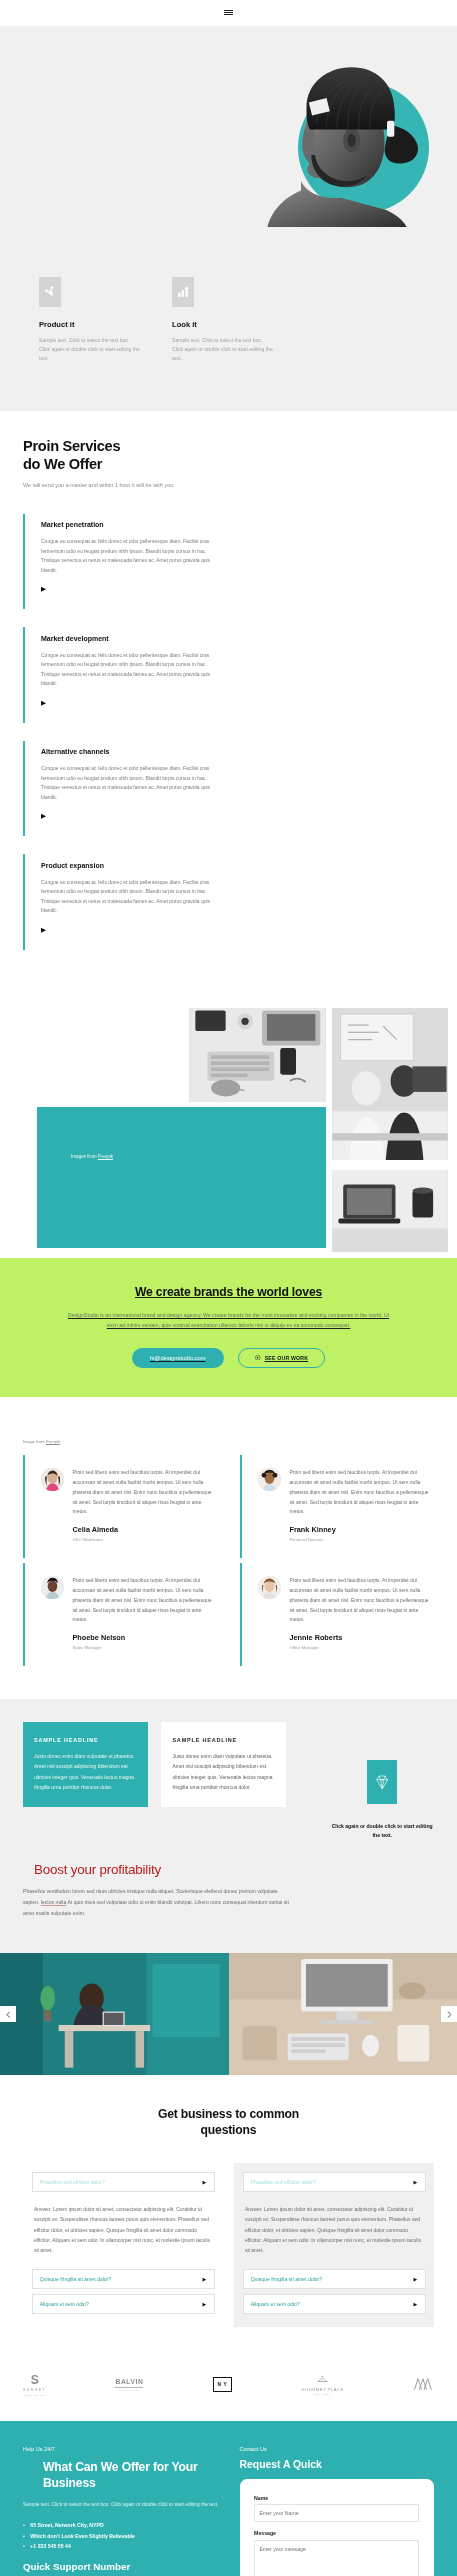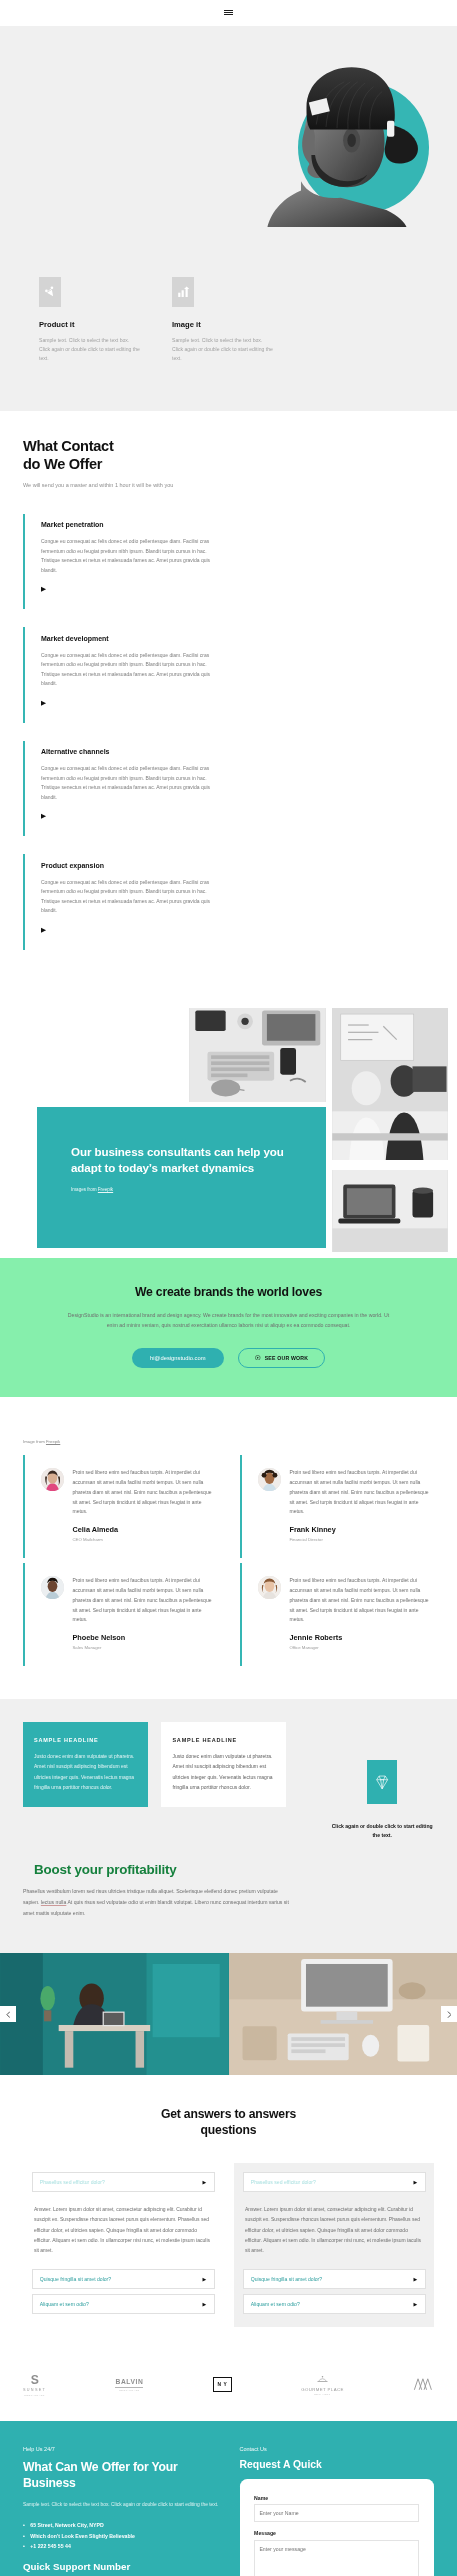--- a/index.html
+++ b/index.html
@@ -71,21 +71,21 @@
   .g-img.photo3 { left: 332px; top: 168px; width: 116px; height: 82px; }
   .quote-box {
     position:absolute; left: 37px; top: 105px; width: 289px; height: 141px;
     background:#2fb0b0; padding: 37px 34px 0 34px; color:#fff;
   }
   .quote-box h2 { font-size: 11.6px; line-height:1.42; font-weight:700; letter-spacing:-0.1px; }
   .quote-credit { font-size: 4.6px; margin-top: 9.8px; opacity:.9; }
   .quote-credit u { text-underline-offset: 1.2px; }
 
   
-  .brands { background:#86efac; padding: 27px 0 29px 0; text-align:center; }
+  .brands { background:#bef264; padding: 27px 0 29px 0; text-align:center;text-decoration:underline; }
   .brands h2 { font-size: 12.2px; font-weight:700; color:#111; letter-spacing:-0.2px; }
   .brands p {
     font-size: 5.2px; line-height: 2; color:#6f6f6f; max-width: 323px;
     margin: 11px auto 0 auto;
   }
   .btn-row { display:flex; gap: 14.6px; justify-content:center; margin-top: 17px; }
   .btn-fill {
     background:#2fb0b0; color:#fff; border-radius: 24.4px;
     padding: 6.1px 18.3px; font-size: 5.8px; border:none; cursor:pointer;
   }
@@ -126,21 +126,21 @@
   .scard.white p { color: #5e5e5e; }
   .gem-block { margin-left: 30.5px; text-align:center; padding-top: 38px; }
   .gem-tile {
     width: 30.5px; height: 44px; background:#2fb0b0; display:flex;
     align-items:center; justify-content:center; margin: 0 auto;
   }
   .gem-cap { font-size: 5.1px; font-weight:700; line-height:1.7; color:#111; margin-top: 18.3px; }
 
   
   .boost { background:#f0f0f0; padding: 22px 23px 35px 23px; }
-  .boost h2 { font-size: 13.4px; font-weight:700; color:#15803d; letter-spacing:-0.2px;padding-left:11px; }
+  .boost h2 { font-size: 13.4px; font-weight:400; color:#b91c1c; letter-spacing:-0.2px;padding-left:11px; }
   .boost p { font-size: 5.1px; line-height: 2.1; color:#6d6d6d; max-width: 268px; margin-top: 9.8px; }
   .boost p u { text-decoration-color:#c99; }
 
   
   .slider { position:relative; background:#fff; height: 122px; display:flex; }
   .slide { height: 122px; }
   .slide.a { width: 229px; background:#1b6a6e; }
   .slide.b { width: 229px; background:#c7b7a4; }
   .s-arrow {
     position:absolute; top: 50%; transform: translateY(-50%);
@@ -176,21 +176,21 @@
   .logo .l2 { font-size: 3.8px; letter-spacing: 1.3px; margin-top: 1.2px; }
   .logo .l3 { font-size: 2.2px; letter-spacing: 0.6px; margin-top: 1.8px; color:#bdbdbd; }
   .logo .bal { font-size: 6.7px; font-weight:700; letter-spacing:0.6px; color:#8e8e8e; }
   .logo .rule { height:0.6px; background:#b5b5b5; margin: 1.8px 0; }
   .logo .ny-box { border:1.2px solid #111; padding: 4.3px 3.7px; font-size: 4.9px; font-weight:700; color:#111; letter-spacing:0.6px; }
 
   
   .footer { background:#2fb0b0; color:#fff; padding: 24.4px 23px 28px 23px; display:flex; gap: 16px; }
   .f-left { width: 201px; }
   .f-kicker { font-size: 5.5px; opacity:.95; margin-bottom: 7.3px; }
-  .f-left h2 { font-size: 12.2px; line-height:1.32; font-weight:700; letter-spacing:-0.2px; }
+  .f-left h2 { font-size: 12.2px; line-height:1.32; font-weight:700; letter-spacing:-0.2px;margin-left:20px; }
   .f-left > p.sub { font-size: 4.9px; line-height:1.9; margin-top: 8.5px; color:#ddf2f2; }
   .f-list { list-style:none; margin-top: 13.4px; }
   .f-list li { font-size: 5.2px; font-weight:700; margin-bottom: 4.3px; position:relative; padding-left: 7.3px; }
   .f-list li::before { content:"•"; position:absolute; left:0; }
   .f-quick { font-size: 9.8px; font-weight:700; line-height:1.35; margin-top: 11px; }
   .f-right { width: 195px; }
   .form-card { background:#fff; border-radius: 7.3px; padding: 16px 14.6px 17px 14.6px; margin-top: 8.5px; }
   .form-card label { display:block; font-size: 5.2px; font-weight:700; color:#1d1d1d; margin-bottom: 3.7px; }
   .form-card input, .form-card textarea {
     width: 100%; border: 0.6px solid #e3e3e3; font-size: 5.2px; color:#9b9b9b;
@@ -281,29 +281,29 @@
         <p>Sample text. Click to select the text box. Click again or double click to start editing the text.</p>
       </div>
       <div class="fcard">
         <div class="ficon">
           <svg width="12.2" height="12.2" viewBox="0 0 20 20">
               <rect x="2" y="11" width="3.6" height="7" fill="#fff"></rect>
               <rect x="7.5" y="7" width="3.6" height="11" fill="#fff"></rect>
               <path d="M14 18 L14 5 L11.6 5 L15.8 0.8 L20 5 L17.6 5 L17.6 18 Z" fill="#fff"></path>
             </svg>
         </div>
-        <h3>Image it</h3>
+        <h3>Look it</h3>
         <p>Sample text. Click to select the text box. Click again or double click to start editing the text.</p>
       </div>
     </div>
   </div>
 
   <div class="services">
     <h2 class="sec-title">
-      <span>What Contact</span><br>
+      <span>Proin Services</span><br>
       <span>do We Offer</span>
     </h2>
     <div class="sec-sub">We will send you a master and within 1 hour it will be with you</div>
     <div class="svc-grid">
       <div class="svc">
         <h4>Market penetration</h4>
         <p>Congue eu consequat ac felis donec et odio pellentesque diam. Facilisi cras fermentum odio eu feugiat pretium nibh ipsum. Blandit turpis cursus in hac. Tristique senectus et netus et malesuada fames ac. Amet purus gravida quis blandit.</p>
         <div class="arrow">▶</div>
       </div>
       <div class="svc">
@@ -370,21 +370,20 @@
         <rect width="190" height="135" fill="#ededed"></rect>
         <rect x="18" y="24" width="86" height="56" rx="4" fill="#3c3c3c"></rect>
         <rect x="24" y="30" width="74" height="44" fill="#777"></rect>
         <rect x="10" y="80" width="102" height="8" rx="3" fill="#2b2b2b"></rect>
         <rect x="132" y="34" width="34" height="44" rx="4" fill="#2c2c2c"></rect>
         <ellipse cx="149" cy="34" rx="17" ry="5" fill="#4b4b4b"></ellipse>
         <rect x="0" y="96" width="190" height="39" fill="#dcdcdc"></rect>
       </svg>
     </div>
     <div class="quote-box">
-      <h2>Our business consultants can help you adapt to today’s market dynamics</h2>
       <div class="quote-credit">
         <span>Images from </span><u>Freepik</u>
       </div>
     </div>
   </div>
 
   <div class="brands">
     <h2>We create brands the world loves</h2>
     <p>DesignStudio is an international brand and design agency. We create brands for the most innovative and exciting companies in the world. Ut enim ad minim veniam, quis nostrud exercitation ullamco laboris nisi ut aliquip ex ea commodo consequat.</p>
     <div class="btn-row">
@@ -549,21 +548,21 @@
     </div>
     <div class="s-arrow right">
       <svg width="4.9" height="7.3" viewBox="0 0 8 12">
           <path d="M1.5 1 L6.5 6 L1.5 11" fill="none" stroke="#333" stroke-width="1.4"></path>
         </svg>
     </div>
   </div>
 
   <div class="faq">
     <h2>
-      <span>Get answers to answers</span><br>
+      <span>Get business to common</span><br>
       <span>questions</span>
     </h2>
     <div class="faq-cols">
       <div class="faq-col">
         <div class="acc-head open">
           <span>Phasellus sed efficitur dolor?</span>
           <span class="tri">▶</span>
         </div>
         <div class="acc-body">Answer. Lorem ipsum dolor sit amet, consectetur adipiscing elit. Curabitur id suscipit ex. Suspendisse rhoncus laoreet purus quis elementum. Phasellus sed efficitur dolor, et ultricies sapien. Quisque fringilla sit amet dolor commodo efficitur. Aliquam et sem odio. In ullamcorper nisi nunc, et molestie ipsum iaculis sit amet.</div>
         <div class="acc-head closed">

